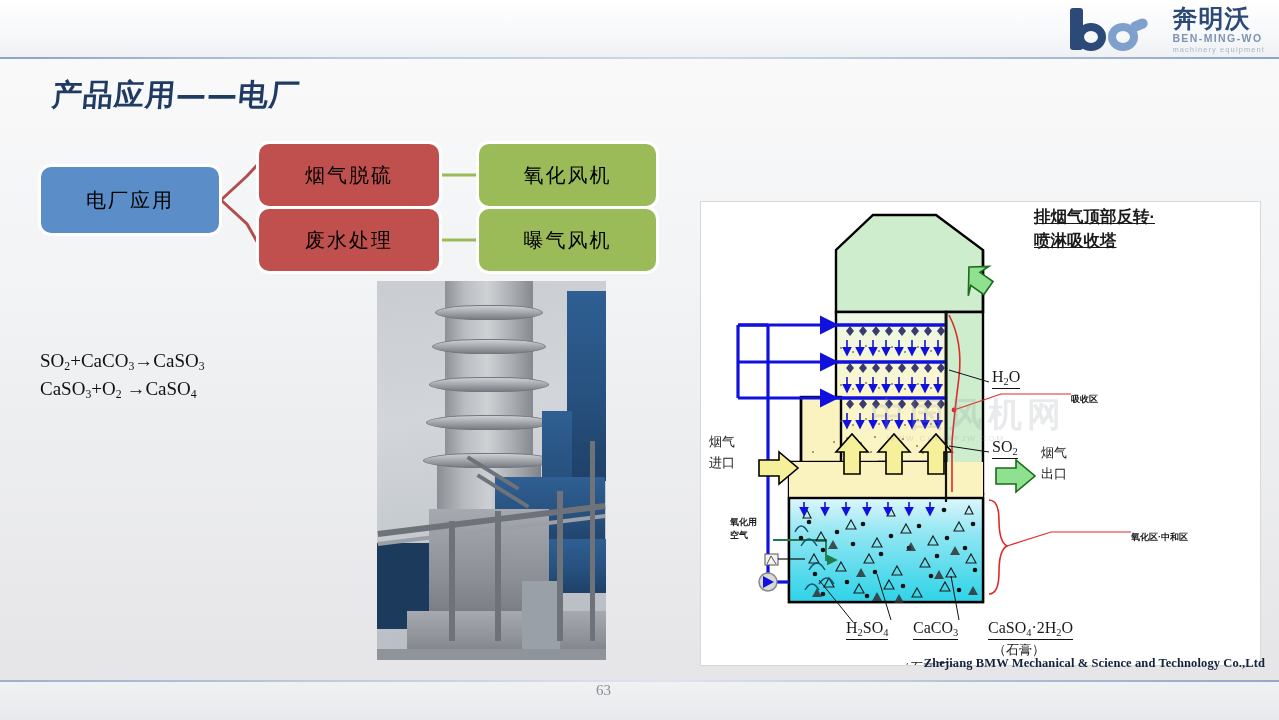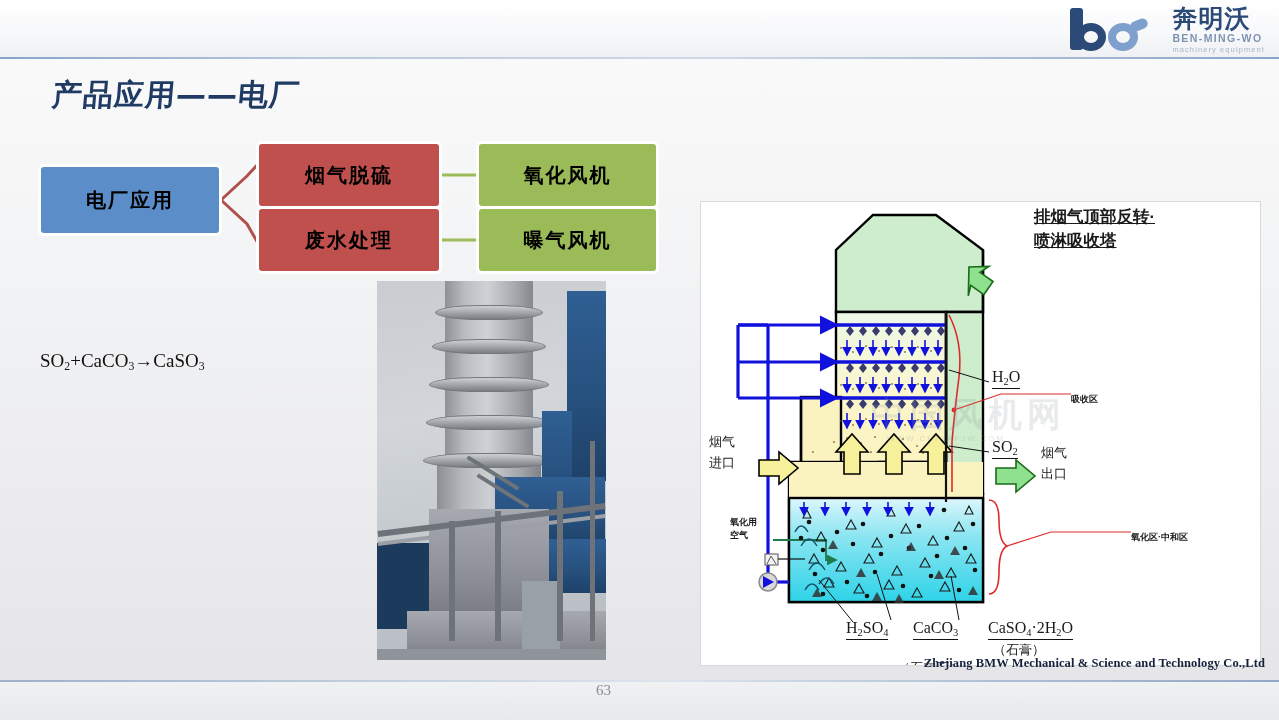--- a/index.html
+++ b/index.html
@@ -62,26 +62,25 @@
     position: absolute; left: 52px; top: 75px;
     font-size: 30px; font-weight: bold; color: #1f3a63;
     letter-spacing: 1px; font-family: "DejaVu Sans", sans-serif;
     transform: skewX(-5deg);
     white-space: nowrap;
   }
 
   
   .flow { position: absolute; left: 0; top: 0; width: 700px; height: 290px; }
   .node {
-    position: absolute; border-radius: 3px;
+    position: absolute; border-radius: 10px;
     display: flex; align-items: center; justify-content: center;
     color: #000; font-size: 20px; font-family: "DejaVu Sans", sans-serif;
     box-shadow: 0 0 0 3px #ffffff;
     letter-spacing: 2px;
-    font-weight: bold;
   }
   .node-blue { left: 41px; top: 167px; width: 178px; height: 66px; background: #5b8ec9; }
   .node-red-1 { left: 259px; top: 144px; width: 180px; height: 62px; background: #c0504d; }
   .node-red-2 { left: 259px; top: 209px; width: 180px; height: 62px; background: #c0504d; }
   .node-green-1 { left: 479px; top: 144px; width: 177px; height: 62px; background: #9bbb59; }
   .node-green-2 { left: 479px; top: 209px; width: 177px; height: 62px; background: #9bbb59; }
   .flow-svg { position: absolute; left: 0; top: 0; width: 700px; height: 290px; pointer-events: none; }
 
   
   .equations {
@@ -214,20 +213,23 @@
   <div class="node node-blue">电厂应用</div>
   <div class="node node-red-1">烟气脱硫</div>
   <div class="node node-red-2">废水处理</div>
   <div class="node node-green-1">氧化风机</div>
   <div class="node node-green-2">曝气风机</div>
 </div>
 
 <div class="equations">
   <div>
     <span>SO</span><sub>2</sub><span>+</span><span>CaCO</span><sub>3</sub><span>→</span><span>CaSO</span><sub>3</sub>
+  </div>
+  <div>
+    <span>CaSO</span><sub>3</sub><span>+</span><span>O</span><sub>2</sub>&nbsp;<span>→</span><span>CaSO</span><sub>4</sub>
   </div>
 </div>
 
 <div class="photo">
   <div class="ph-sky"></div>
 
   <div class="ph-stack"></div>
   <div class="ph-stack lower"></div>
 
   <div class="ph-ring" style="left:58px; top:24px; width:108px;"></div>

